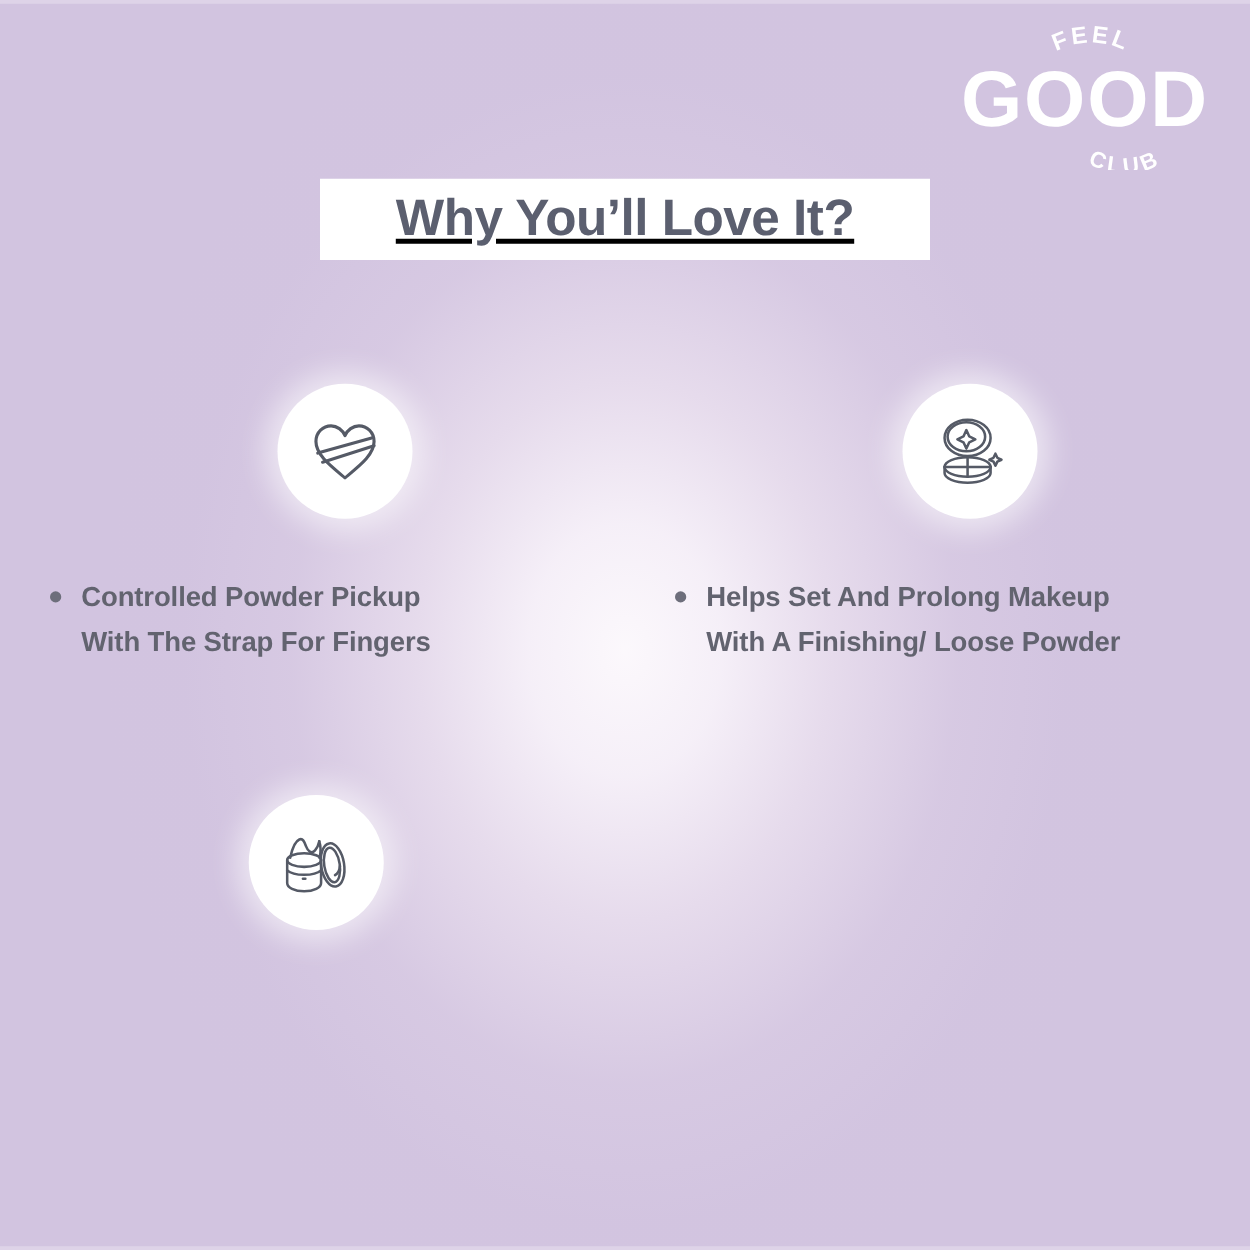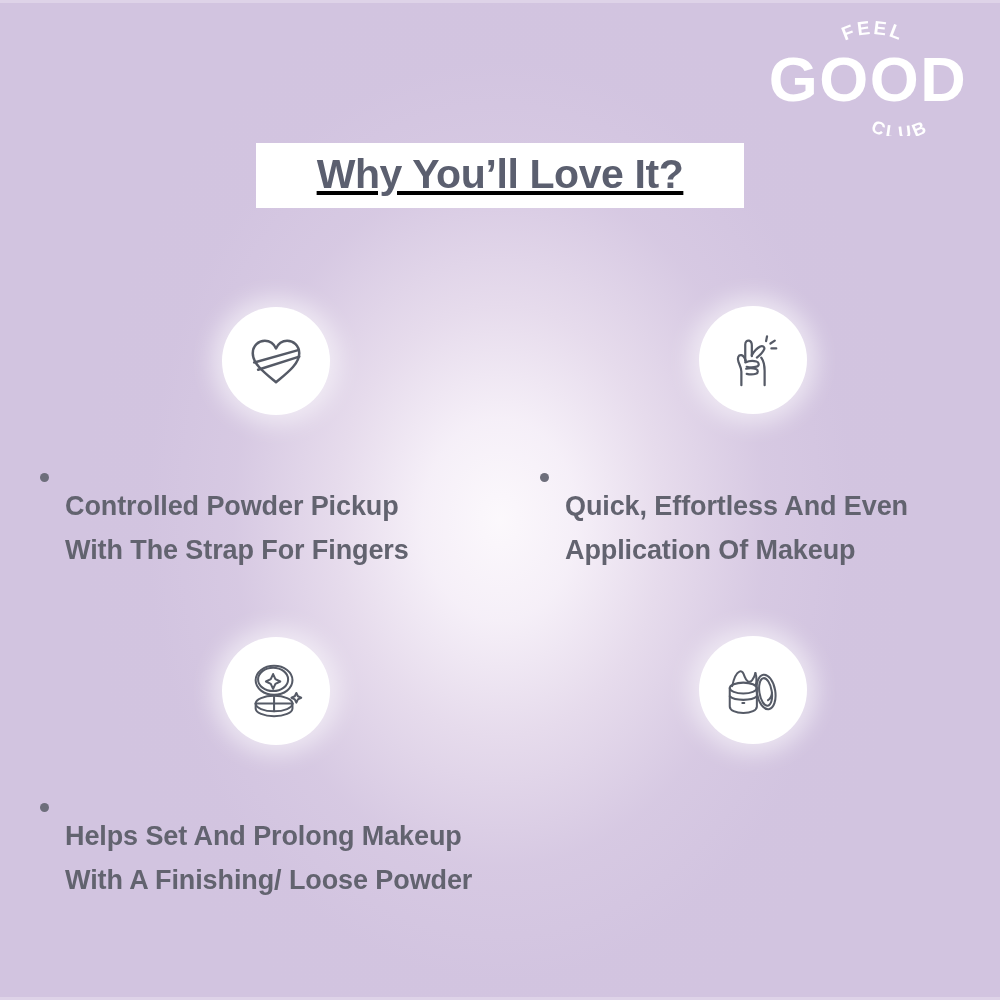--- a/index.html
+++ b/index.html
@@ -126,27 +126,26 @@
     width: 9px;
     height: 9px;
     border-radius: 50%;
     background: #6d6e7b;
     flex: 0 0 9px;
     margin-top: 13px;
   }
 
   .feature-label {
     font-family: "Liberation Sans", sans-serif;
-    font-size: 27px;
+    font-size: 22px;
     font-weight: bold;
     line-height: 1.62;
     color: #62636f;
     letter-spacing: -0.1px;
     white-space: pre-line;
-    margin-top: 25px;
   }
 
   
   .row2 .icon-badge { top: 24px; }
   .row2 .feature-text { top: 174px; }
 </style>
 </head>
 <body>
 
 <div id="poster">
@@ -184,45 +183,20 @@
           <path d="M13.5 41 L 56 27.5"></path>
         </svg>
       </div>
       <div class="feature-text">
         <span class="bullet"></span>
         <span class="feature-label">Controlled Powder Pickup
 With The Strap For Fingers</span>
       </div>
     </div>
 
-    <div class="cell right">
-      <div class="icon-badge">
-        <svg viewBox="0 0 64 64" fill="none" stroke="#555a66" stroke-width="2.3" stroke-linecap="round" stroke-linejoin="round">
-
-          <path d="M20 58 L20 44 C20 40, 18 37, 17 34 C15.5 30, 17 26.5, 20 27 C22 27.4, 23.5 30, 24.5 32.5"></path>
-          <path d="M44 58 L44 43 C44 38, 43 33, 40.5 29.5"></path>
-
-          <path d="M24 33 L24 16 C24 13, 26 11.5, 28 12 C30 12.5, 30.8 14.5, 30.8 17 L30.8 28"></path>
-
-          <path d="M30.8 27 C33 23, 36.5 19.5, 39.5 18 C42 16.8, 44.5 18.5, 43.5 21 C42.5 23.5, 39 27, 36 29.5"></path>
-
-          <path d="M24 34.5 C27.5 33, 32 32.5, 35.5 33.5 C38.5 34.4, 38.8 38, 35.8 38.8 C32.5 39.7, 28.5 39.7, 25.5 39"></path>
-          <path d="M25 41 C28 40.3, 32 40.3, 35 41.3 C37.6 42.2, 37.6 45.4, 35 46.2 C32 47.1, 28.5 47, 25.5 46.3"></path>
-
-          <path d="M45.5 12.5 L46.5 7.5"></path>
-          <path d="M50 15 L54.5 12"></path>
-          <path d="M51 20 L56 20"></path>
-        </svg>
-      </div>
-      <div class="feature-text">
-        <span class="bullet"></span>
-        <span class="feature-label">Quick, Effortless And Even
-Application Of Makeup</span>
-      </div>
-    </div>
 
     <div class="cell left row2">
       <div class="icon-badge">
         <svg viewBox="0 0 64 64" fill="none" stroke="#555a66" stroke-width="2.1" stroke-linecap="round" stroke-linejoin="round">
 
           <ellipse cx="30" cy="21" rx="19" ry="15"></ellipse>
           <ellipse cx="29" cy="20" rx="15.5" ry="12"></ellipse>
 
           <path d="M29 14.5 L31.4 19.8 L36.4 22.2 L31.4 24.6 L29 29.8 L26.6 24.6 L21.6 22.2 L26.6 19.8 Z"></path>
 

